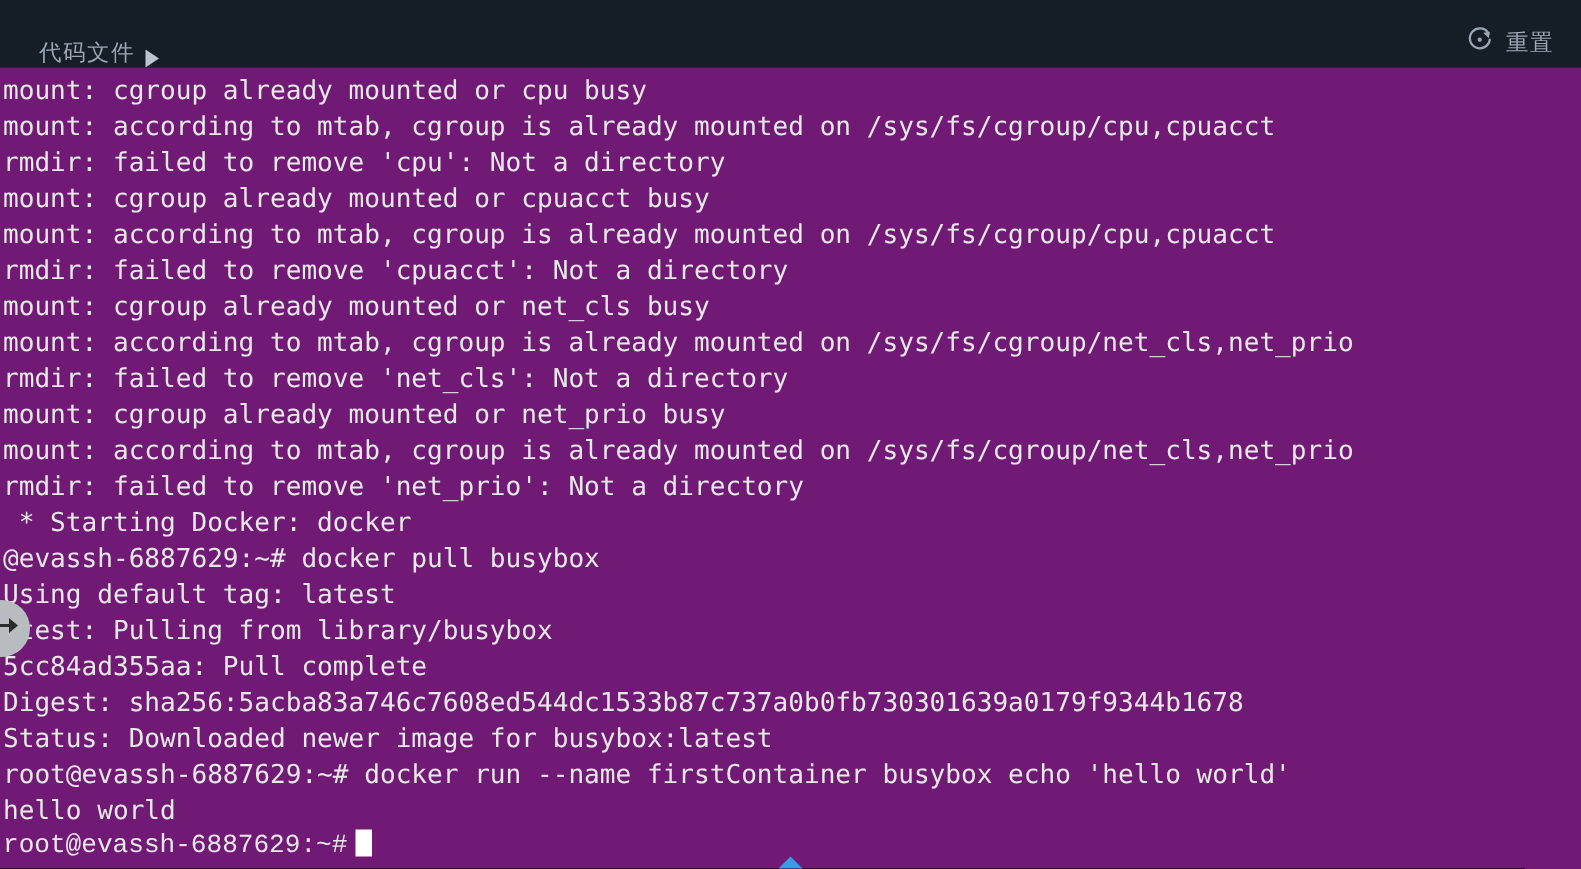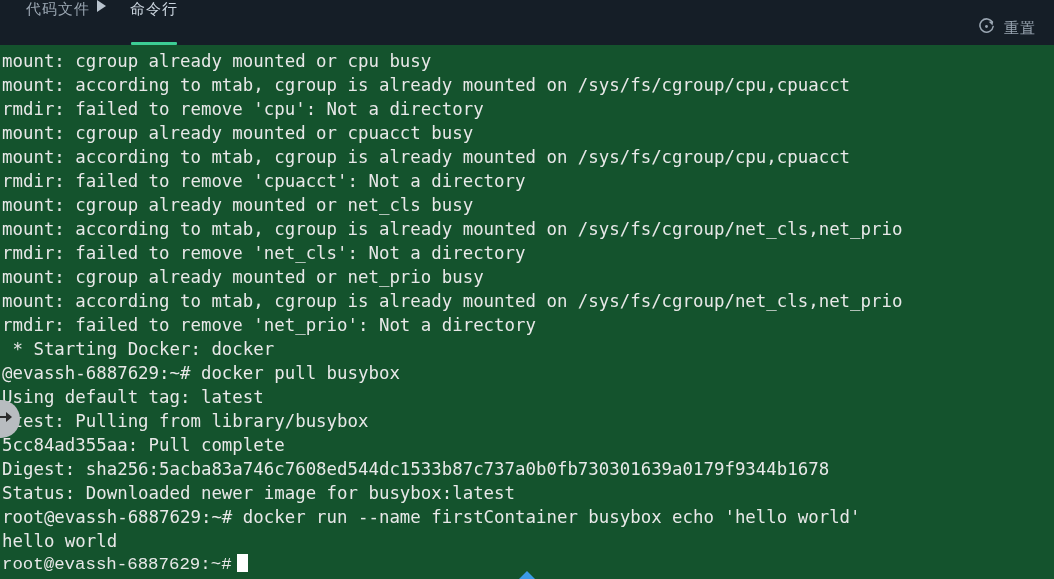--- a/index.html
+++ b/index.html
@@ -34,23 +34,23 @@
     padding: 0 14px 0 0;
   }
   .tabs {
     display: flex;
     align-items: stretch;
     height: 45px;
   }
   .tab {
     position: relative;
     display: flex;
-    align-items: flex-start;
+    align-items: flex-end;
     height: 45px;
-    padding: 0 12px;
+    padding: 0 22px;
     color: #9aa6b2;
     font-family: "DejaVu Sans", sans-serif;
     font-size: 15px;
     letter-spacing: 1px;
     cursor: pointer;
     user-select: none;
     white-space: nowrap;
   }
   .tab.first { padding-left: 26px; }
   .tab .tab-label { display: inline-block; }
@@ -88,21 +88,21 @@
     margin-top: 12px;
   }
   .reset-icon { display: block; }
 
   
   .terminal {
     position: absolute;
     top: 45px; left: 0;
     width: 1054px;
     height: 534px;
-    background: #14532d;
+    background: #701a75;
     overflow: hidden;
     padding: 0;
     box-sizing: border-box;
   }
   .term-lines {
     margin: 0;
     padding: 4px 0 0 2px;
     color: #e8e8e8;
     font-family: "DejaVu Sans Mono", monospace;
     font-size: 17.4px;
@@ -160,24 +160,20 @@
 <div class="app">
 
   <div class="header">
     <div class="tabs">
 
       <div class="tab first">
         <span class="tab-label">代码文件</span>
         <span class="play-tri"></span>
       </div>
 
-      <div class="tab active">
-        <span class="tab-label">命令行</span>
-        <span class="tab-underline"></span>
-      </div>
 
     </div>
 
     <div class="header-spacer"></div>
 
     <div class="reset-btn">
       <span class="reset-icon">
         <svg width="19" height="19" viewBox="0 0 20 20">
           <path d="M16.2 5.6 A7 7 0 1 0 17 10" fill="none" stroke="#9aa6b2" stroke-width="1.6" stroke-linecap="round"></path>
           <path d="M12.4 5.0 L17.0 4.4 L16.4 9.0 Z" fill="#9aa6b2"></path>

